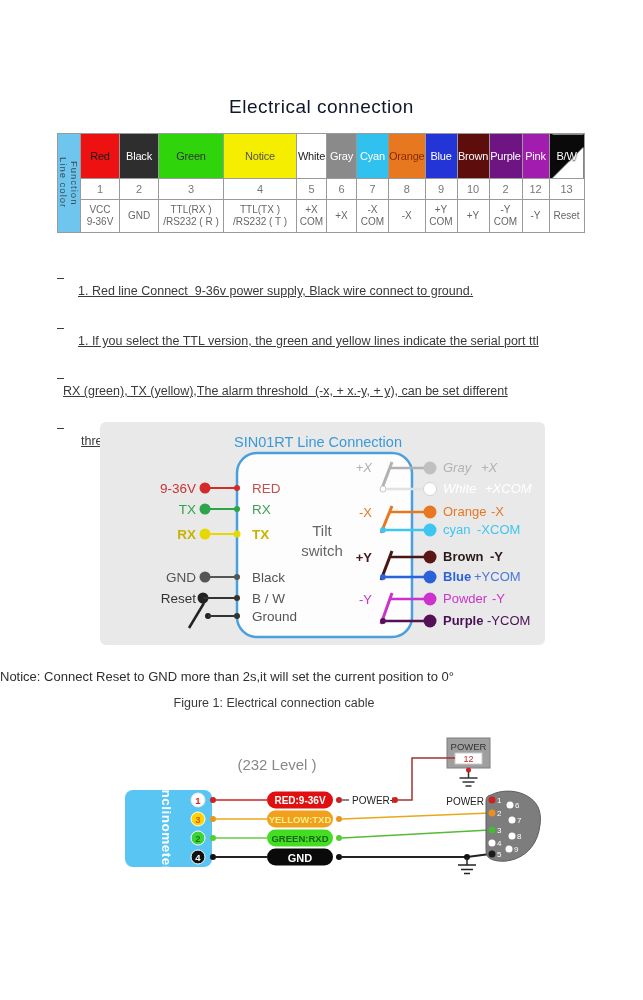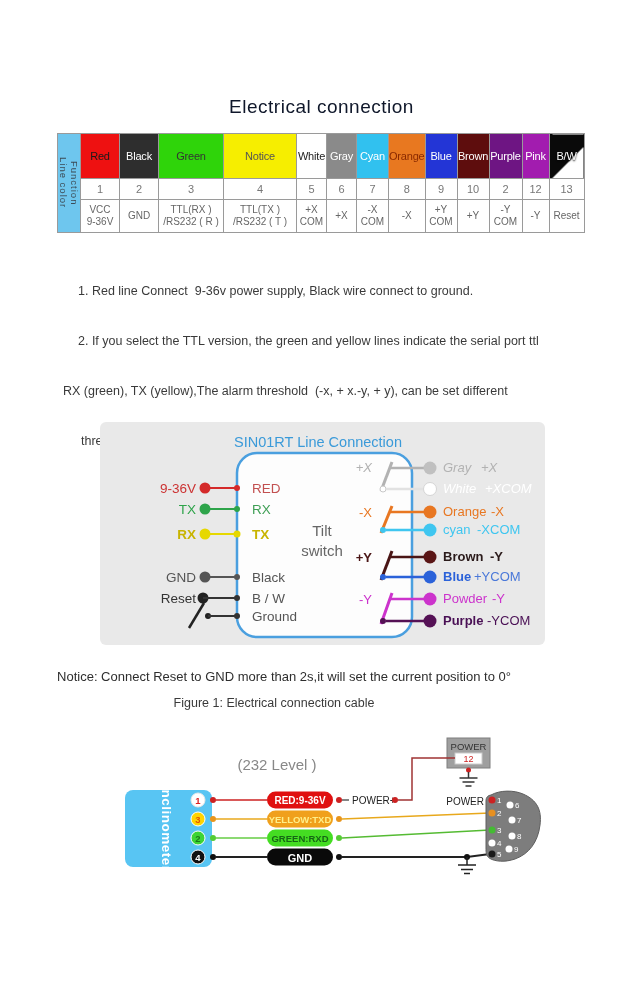--- a/index.html
+++ b/index.html
@@ -21,25 +21,25 @@
   .hc0{background:#ee1111;color:#1a1a1a}.hc1{background:#2e2e2e;color:#fff}
   .hc2{background:#2fd40a;color:#333}.hc3{background:#f6ee00;color:#555}
   .hc4{background:#ffffff;color:#222}.hc5{background:#8a8a8a;color:#fff}
   .hc6{background:#31c1ef;color:#fff}.hc7{background:#e87820;color:#8a2a00}
   .hc8{background:#2335d6;color:#fff}.hc9{background:#5e0d0d;color:#fff}
   .hc10{background:#6e1583;color:#fff}
   .hc11{background:#a21caf;color:#fff}
   .hc12{background:linear-gradient(135deg,#0a0a0a 60%,#ffffff 60%);color:#fff;text-shadow:0 1px 2px #000;}
 
   
-  .notes{position:absolute;left:57px;top:252px;width:540px;font-size:12.5px;color:#3a3a3a;white-space:pre;}
+  .notes{position:absolute;left:57px;top:252px;width:540px;font-size:12.5px;color:#3a3a3a;white-space:pre;text-decoration:underline;}
   .notes .ln{height:22px;line-height:22px;}
   .ind-a{padding-left:21px}.ind-b{padding-left:41px}.ind-c{padding-left:6px}.ind-d{padding-left:24px}
 
-  .notice{position:absolute;top:669px;left:0;width:568px;text-align:center;font-size:13px;color:#2e2e2e;}
+  .notice{position:absolute;top:669px;left:0;width:568px;text-align:left;font-size:13px;color:#2e2e2e;}
   .caption{position:absolute;top:696px;left:0;width:548px;text-align:center;font-size:12.5px;color:#3a3a3a;}
 
   svg text{font-family:"Liberation Sans",sans-serif;}
   .diag1{position:absolute;left:100px;top:420px;}
   .diag2{position:absolute;left:100px;top:730px;}
 </style>
 </head>
 <body>
 
 <div class="page-title">Electrical connection</div>
@@ -99,21 +99,21 @@
     <td>-Y
 COM</td>
     <td>-Y</td>
     <td>Reset</td>
   </tr>
 </tbody>
   </table>
 
 <div class="notes">
   <div class="ln ind-a">1. Red line Connect  9-36v power supply, Black wire connect to ground.</div>
-  <div class="ln ind-a">2. If you select the TTL version, the green and yellow lines indicate the serial port ttl</div>
+  <div class="ln ind-a">1. If you select the TTL version, the green and yellow lines indicate the serial port ttl</div>
   <div class="ln ind-c">RX (green), TX (yellow),The alarm threshold  (-x, + x.-y, + y), can be set different</div>
   <div class="ln ind-d">threshold.</div>
 </div>
 
 <svg class="diag1" width="445" height="238" viewBox="0 0 445 238">
   <rect x="0" y="2" width="445" height="223" rx="6" fill="#e9e9e9"></rect>
   <text x="218" y="27" text-anchor="middle" font-size="14.5" fill="#3a9ad9">SIN01RT Line Connection</text>
   <rect x="137" y="33" width="175" height="184" rx="20" fill="#fdfdfd" stroke="#4a9fdf" stroke-width="2.5"></rect>
   <text x="222" y="116" text-anchor="middle" font-size="15" fill="#666">Tilt</text>
   <text x="222" y="136" text-anchor="middle" font-size="15" fill="#666">switch</text>

